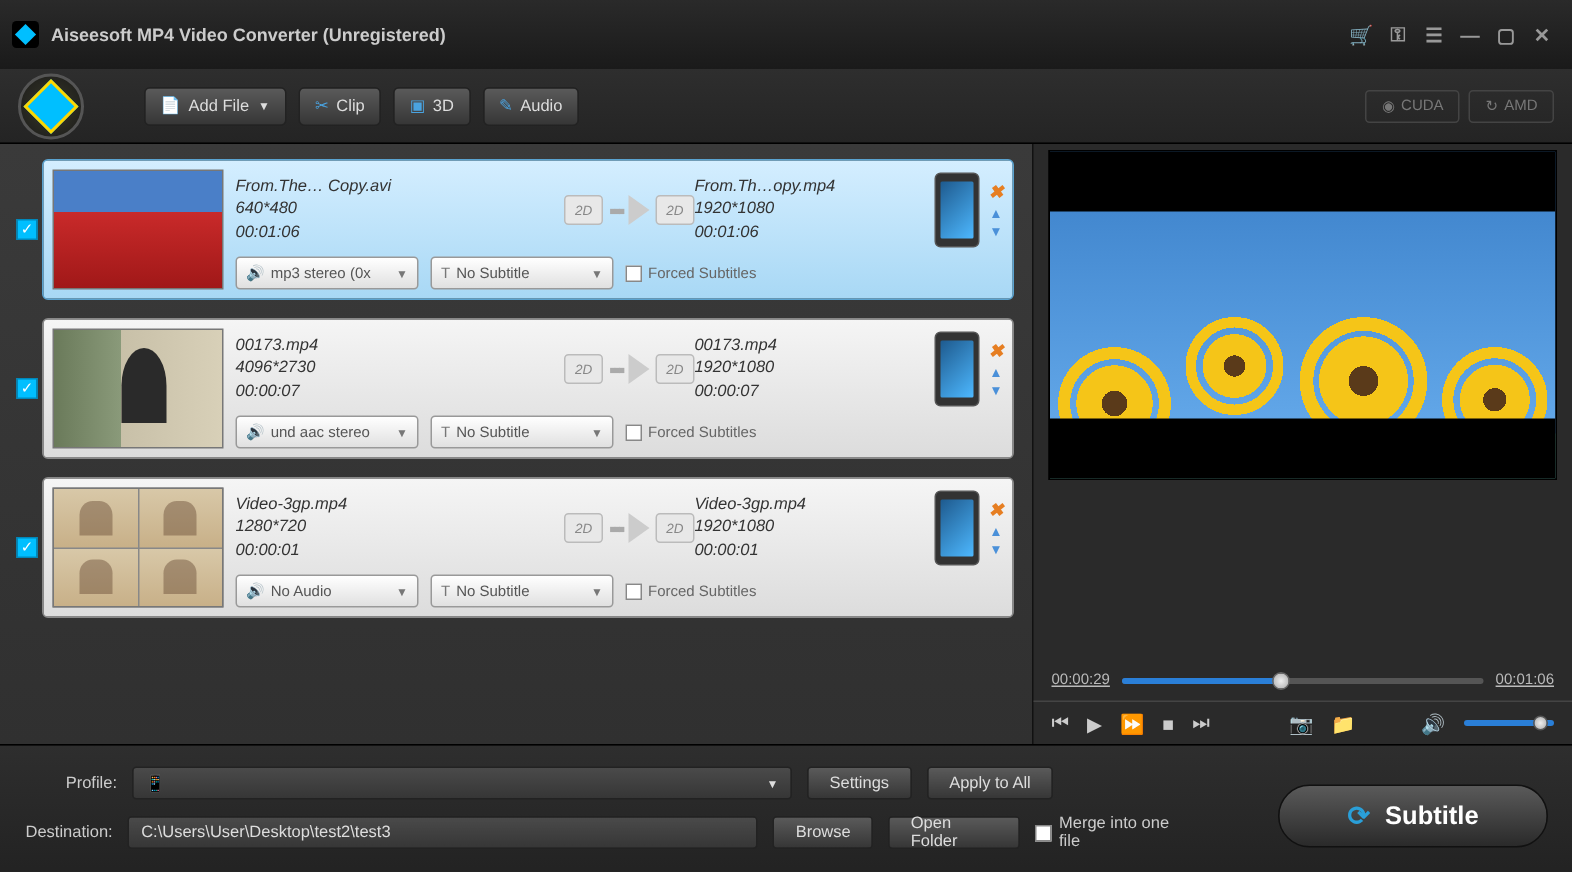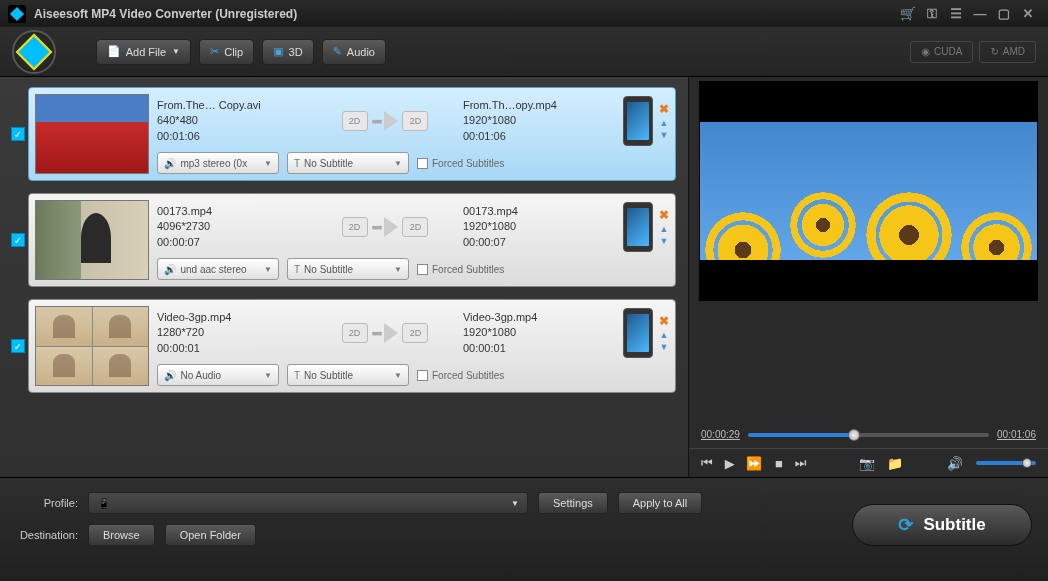--- a/index.html
+++ b/index.html
@@ -1,19 +1,19 @@
 <!DOCTYPE html>
 <html><head>
 <meta charset="utf-8">
 <style>
 * { margin: 0; padding: 0; box-sizing: border-box; font-family: Arial, sans-serif; }
 body { background: #1a1a1a; width: 1048px; height: 581px; overflow: hidden; user-select: none; }
 
 
-.titlebar { height: 27px; background: linear-gradient(#2a2a2a, #1a1a1a); display: flex; align-items: center; padding: 0 8px; color: #ccc; font-size: 12px; font-weight: bold; justify-content: flex-end; }
+.titlebar { height: 46px; background: linear-gradient(#2a2a2a, #1a1a1a); display: flex; align-items: center; padding: 0 8px; color: #ccc; font-size: 12px; font-weight: bold; justify-content: flex-end; }
 .titlebar .logo { width: 18px; height: 18px; background: #000; border-radius: 3px; margin-right: 8px; display: flex; align-items: center; justify-content: center; }
 .titlebar .logo::before { content: ''; width: 10px; height: 10px; background: #00bfff; transform: rotate(45deg); }
 .titlebar .spacer { flex: 1; }
 .titlebar .winbtn { width: 24px; height: 20px; display: flex; align-items: center; justify-content: center; color: #999; cursor: pointer; font-size: 13px; }
 
 
 .toolbar-row { height: 50px; display: flex; align-items: center; padding: 0 12px; background: linear-gradient(#2e2e2e, #242424); border-bottom: 1px solid #000; }
 .app-logo { width: 44px; height: 44px; border-radius: 50%; background: radial-gradient(#3a3a2a,#1a1a1a); border: 2px solid #555; margin-right: 40px; display: flex; align-items: center; justify-content: center; }
 .app-logo::before { content:''; width:22px; height:22px; background:#00bfff; transform: rotate(45deg); border: 2px solid #ffd700; }
 .tbbtn { height: 26px; background: linear-gradient(#5a5a5a,#363636); border: 1px solid #222; border-radius: 4px; color: #ddd; font-size: 11px; display: inline-flex; align-items: center; padding: 0 10px; margin-right: 8px; cursor: pointer; }
@@ -26,23 +26,23 @@
 .main { display: flex; height: 400px; background: #333; }
 .list-panel { width: 688px; padding: 10px 12px; overflow-y: auto; background: linear-gradient(#3a3a3a,#303030); }
 .preview-panel { flex: 1; background: #2a2a2a; border-left: 1px solid #111; display: flex; flex-direction: column; }
 
 
 .card { background: linear-gradient(#f5f5f5,#dcdcdc); border: 1px solid #888; border-radius: 4px; margin-bottom: 12px; padding: 6px; display: flex; align-items: stretch; position: relative; }
 .card.selected { background: linear-gradient(#d4eeff,#a8d8f5); border-color: #5aa3d0; }
 .card .chk { position: absolute; left: -18px; top: 50%; transform: translateY(-50%); width: 14px; height: 14px; background: #00bfff; border: 1px solid #0088bb; display: flex; align-items: center; justify-content: center; color: #fff; font-size: 10px; }
 .thumb { width: 114px; height: 80px; background: #333; border: 1px solid #777; margin-right: 8px; position: relative; overflow: hidden; }
 .card-body { flex: 1; display: flex; flex-direction: column; }
-.card-top { flex: 1; display: flex; align-items: center; }
+.card-top { flex: 1; display: flex; align-items: center; font-style: italic; }
 .info-col { width: 150px; font-size: 11px; color: #333; line-height: 1.4; }
-.conv-arrow { flex: 1; display: flex; align-items: center; justify-content: center; gap: 4px; }
+.conv-arrow { flex: 1; display: flex; align-items: center; justify-content: flex-end; gap: 4px; }
 .badge2d { width: 26px; height: 20px; background: #e8e8e8; border: 1px solid #bbb; border-radius: 3px; font-size: 9px; color: #888; display: flex; align-items: center; justify-content: center; }
 .dots { color: #aaa; font-size: 14px; letter-spacing: -2px; }
 .arrow-tri { width: 0; height: 0; border-left: 14px solid #ccc; border-top: 10px solid transparent; border-bottom: 10px solid transparent; }
 .device-thumb { width: 30px; height: 50px; background: #333; border-radius: 4px; border: 1px solid #555; margin: 0 6px 0 10px; position: relative; }
 .device-thumb::before { content:''; position:absolute; top:5px; left:3px; right:3px; bottom:5px; background:linear-gradient(135deg,#1e5a8e,#4db8ff); border-radius:1px; }
 .side-ctrls { display: flex; flex-direction: column; gap: 2px; align-items: center; }
 .side-ctrls .x { color: #e67e22; font-size: 12px; cursor: pointer; font-weight: bold; }
 .side-ctrls .arr { color: #4a90d9; font-size: 9px; cursor: pointer; }
 .card-bottom { display: flex; gap: 8px; margin-top: 4px; }
 .dd { height: 22px; background: linear-gradient(#fff,#e0e0e0); border: 1px solid #999; border-radius: 3px; font-size: 10px; color: #555; display: flex; align-items: center; padding: 0 6px; cursor: pointer; }
@@ -338,22 +338,29 @@
         <span style="display:flex;align-items:center;gap:6px">
             <span>📱</span>
           </span>
         <span style="font-size:8px">▼</span>
       </div>
       <div class="btn">Settings</div>
       <div class="btn">Apply to All</div>
     </div>
     <div class="form-row">
       <span class="lbl">Destination:</span>
+      <div class="field dest">
+          <span>C:\Users\User\Desktop\test2\test3</span>
+        </div>
       <div class="btn">Browse</div>
       <div class="btn">Open Folder</div>
+      <div class="merge">
+          <div class="box"></div>
+          <span>Merge into one file</span>
+        </div>
     </div>
   </div>
   <div>
     <div class="convert-btn">
       <span class="refresh">⟳</span>
       <span>Subtitle</span>
     </div>
   </div>
 </div>
 

